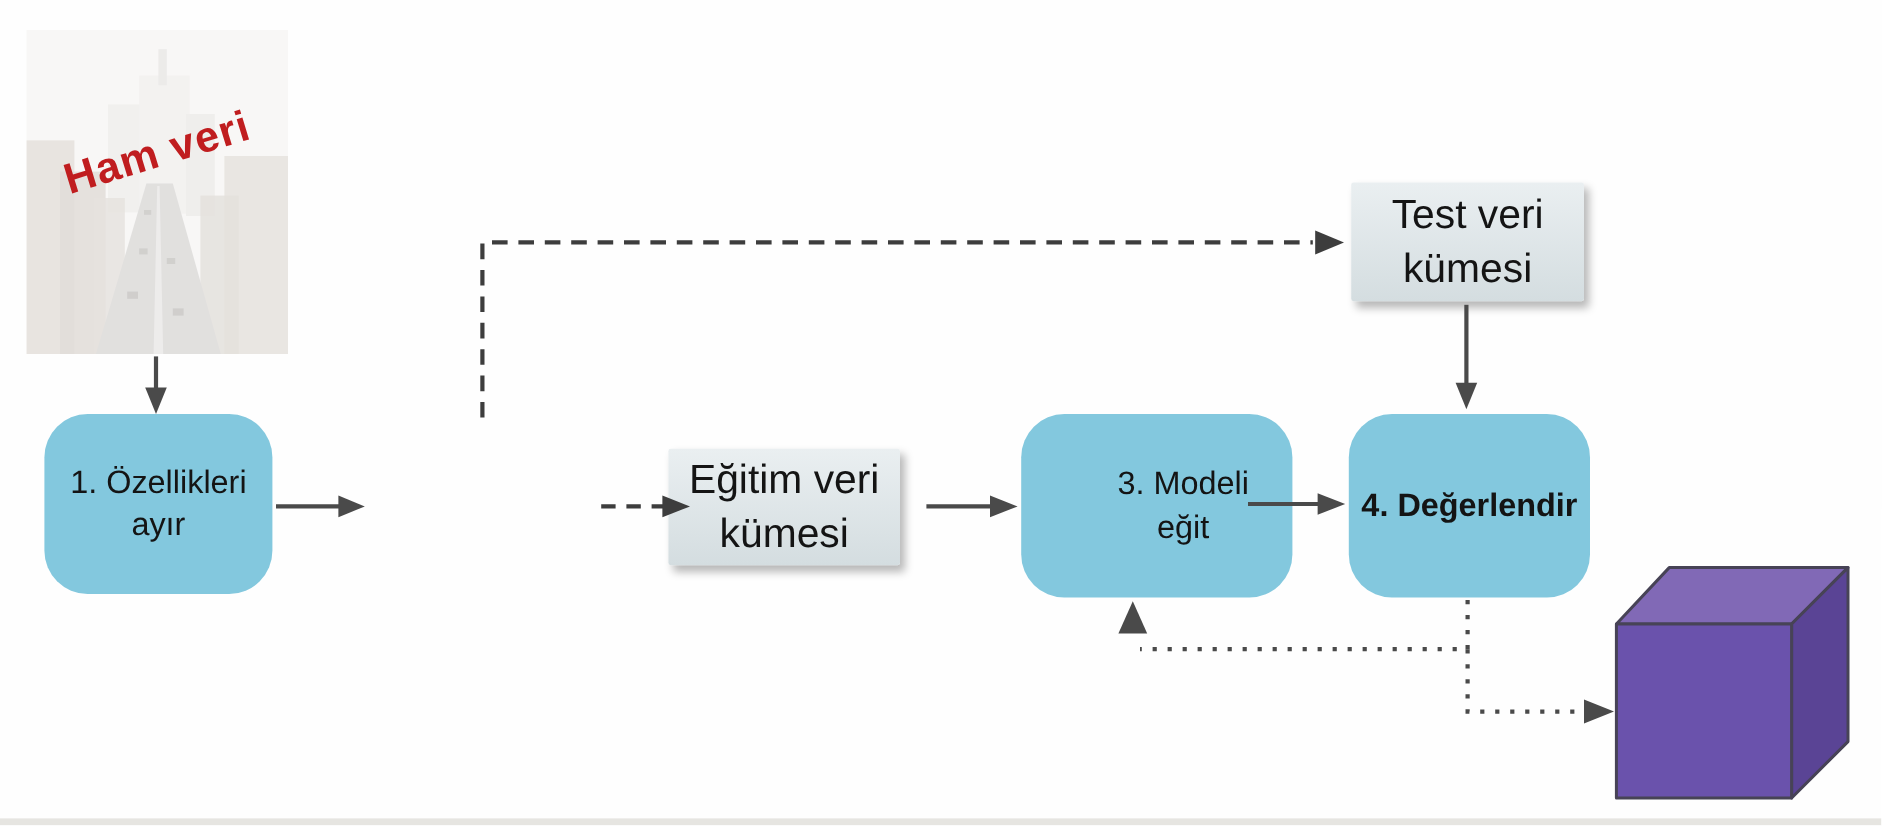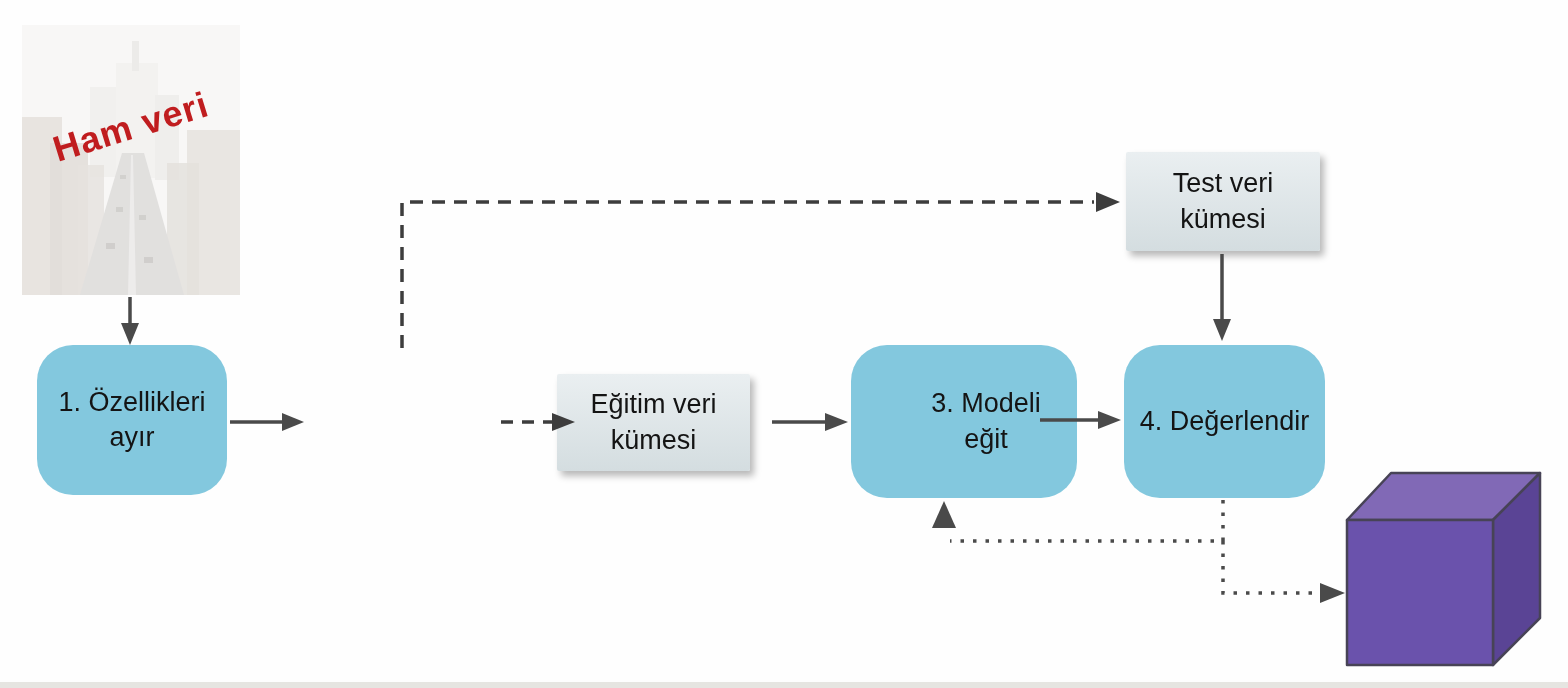--- a/index.html
+++ b/index.html
@@ -28,28 +28,28 @@
     background:#83c8de;border-radius:36px;
     color:#141414;font-size:27px;line-height:1.3;text-align:center;
   }
   .node span{display:block;}
   
   .datanode{
     position:absolute;display:flex;align-items:center;justify-content:center;
     background:linear-gradient(180deg,#eaeff1 0%,#d4dde0 100%);
     border-radius:2px;
     box-shadow:4px 5px 7px rgba(0,0,0,0.28);
-    color:#141414;font-size:27px;line-height:1.3;text-align:center;
+    color:#141414;font-size:34px;line-height:1.3;text-align:center;
   }
   .datanode span{display:block;}
   #node-extract{left:37px;top:345px;width:190px;height:150px;}
   #node-split{left:306px;top:347px;width:191px;height:151px;}
   #node-training-set{left:557px;top:374px;width:193px;height:97px;}
   #node-train{left:851px;top:345px;width:182px;height:153px;padding-left:44px;}
-  #node-evaluate{left:1124px;top:345px;width:201px;height:153px;}
+  #node-evaluate{left:1124px;top:345px;width:201px;height:153px;font-weight:bold;}
   #node-test-set{left:1126px;top:152px;width:194px;height:99px;}
   
   .overlay{position:absolute;left:0;top:0;width:1568px;height:688px;pointer-events:none;}
   
   .footer-strip{
     position:absolute;left:0;bottom:0;width:100%;height:6px;
     background:#dedcd7;opacity:.75;
   }
 </style>
 </head>

